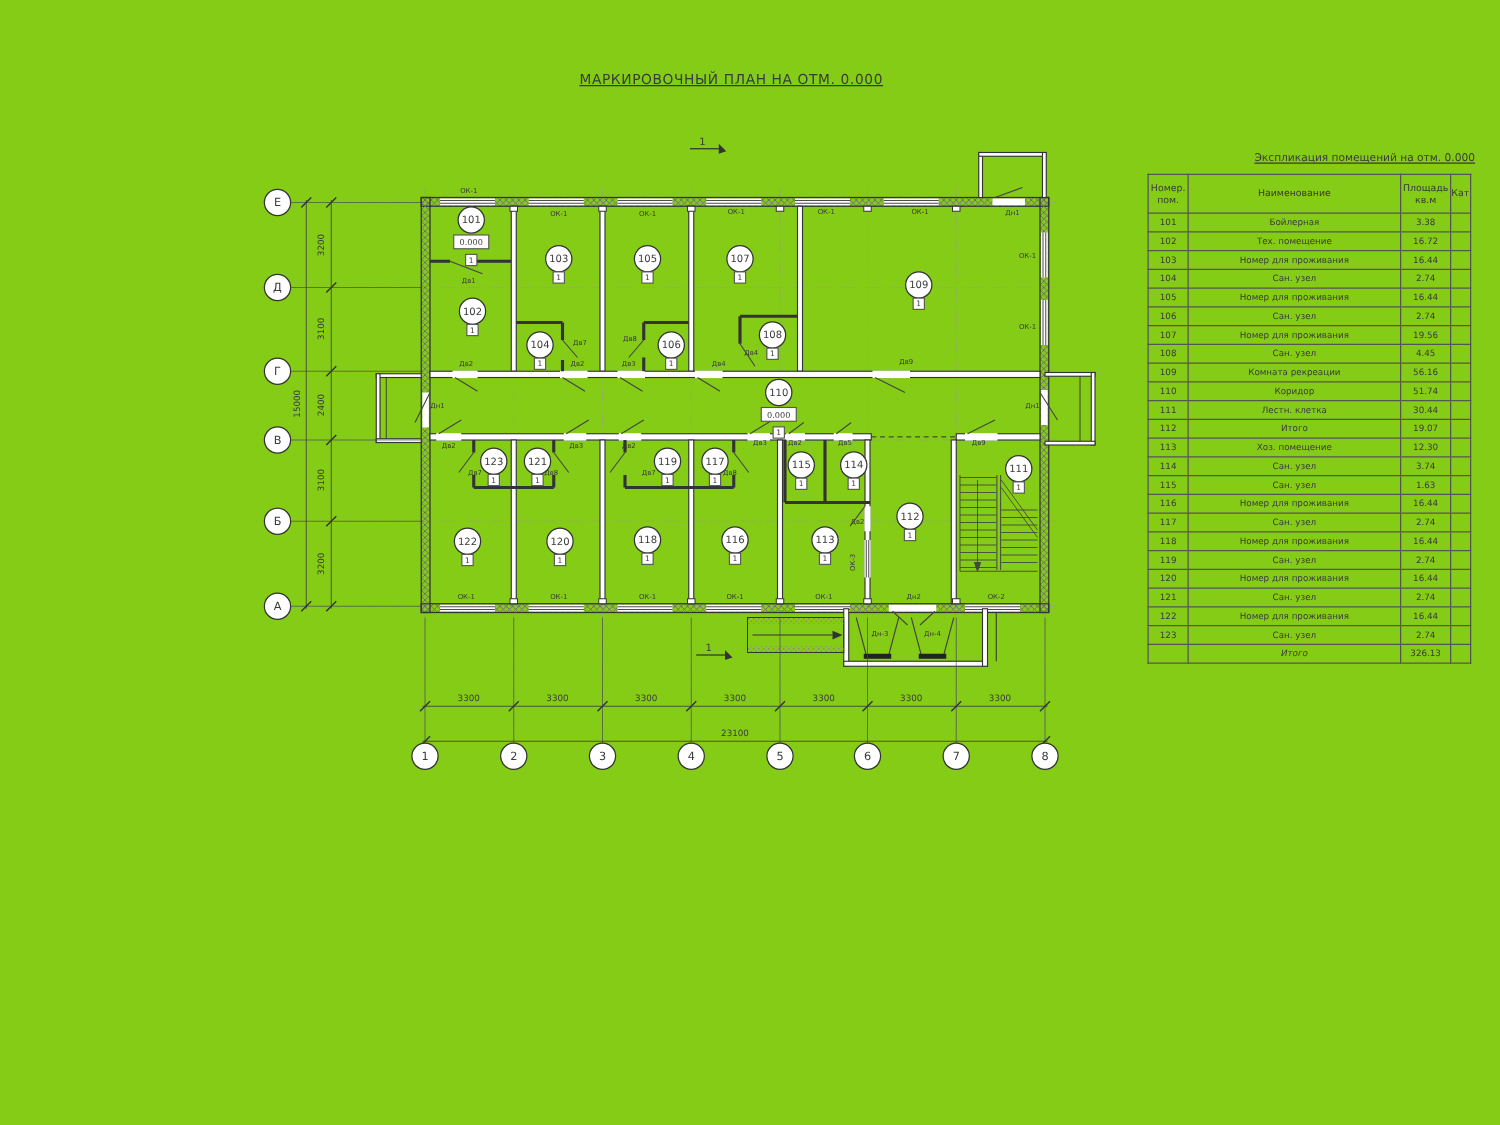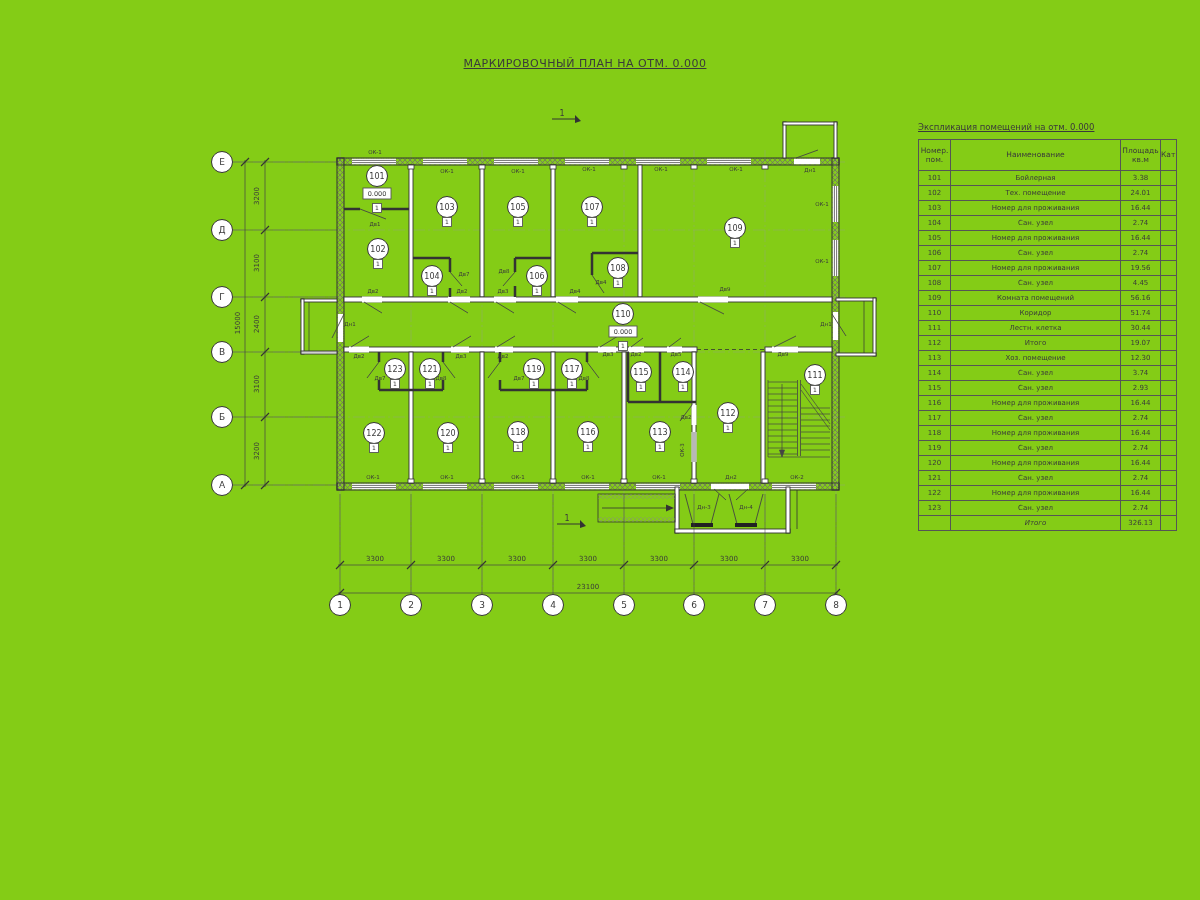--- a/index.html
+++ b/index.html
@@ -3,21 +3,21 @@
 <meta charset="utf-8">
 <style>
   html,body{margin:0;padding:0;background:#fff;}
   body{font-family:"DejaVu Sans", sans-serif; color:#2e2e2e;}
   #page{position:relative;width:1200px;height:900px;background:#84cc16;overflow:hidden;}
   #plan-title{position:absolute;left:390px;top:57px;width:390px;text-align:center;
     font-size:11px;letter-spacing:.5px;text-decoration:underline;color:#3a3a3a;}
   #plan-svg{position:absolute;left:0;top:0;}
   
   #expl{position:absolute;left:918px;top:122px;width:262px;}
-  #expl-title{font-size:8.5px;text-align:left;text-decoration:underline;margin-bottom:7px;color:#3a3a3a;}
+  #expl-title{font-size:8.5px;text-align:right;text-decoration:underline;margin-bottom:7px;color:#3a3a3a;}
   table.expl{border-collapse:collapse;table-layout:fixed;width:258px;border:1.6px solid #444;}
   table.expl th,table.expl td{border:0.8px solid #555;font-weight:normal;
     font-size:7px;text-align:center;padding:0;overflow:hidden;white-space:nowrap;color:#3a3a3a;}
   table.expl thead th{height:30px;font-size:7.5px;line-height:1.25;}
   table.expl tbody td{height:14px;}
   col.c-num{width:32px;} col.c-name{width:170px;} col.c-area{width:40px;} col.c-cat{width:16px;}
   td.right{text-align:right;padding-right:3px;font-style:italic;}
   svg text{fill:#3a3a3a;}
 </style>
 </head>
@@ -558,21 +558,21 @@
       <tbody id="expl-body">
           <tr>
             <td>101</td>
             <td>Бойлерная</td>
             <td>3.38</td>
             <td></td>
           </tr>
           <tr>
             <td>102</td>
             <td>Тех. помещение</td>
-            <td>24.01</td>
+            <td>16.72</td>
             <td></td>
           </tr>
           <tr>
             <td>103</td>
             <td>Номер для проживания</td>
             <td>16.44</td>
             <td></td>
           </tr>
           <tr>
             <td>104</td>
@@ -599,21 +599,21 @@
             <td></td>
           </tr>
           <tr>
             <td>108</td>
             <td>Сан. узел</td>
             <td>4.45</td>
             <td></td>
           </tr>
           <tr>
             <td>109</td>
-            <td>Комната помещений</td>
+            <td>Комната рекреации</td>
             <td>56.16</td>
             <td></td>
           </tr>
           <tr>
             <td>110</td>
             <td>Коридор</td>
             <td>51.74</td>
             <td></td>
           </tr>
           <tr>
@@ -636,21 +636,21 @@
           </tr>
           <tr>
             <td>114</td>
             <td>Сан. узел</td>
             <td>3.74</td>
             <td></td>
           </tr>
           <tr>
             <td>115</td>
             <td>Сан. узел</td>
-            <td>2.93</td>
+            <td>1.63</td>
             <td></td>
           </tr>
           <tr>
             <td>116</td>
             <td>Номер для проживания</td>
             <td>16.44</td>
             <td></td>
           </tr>
           <tr>
             <td>117</td>

